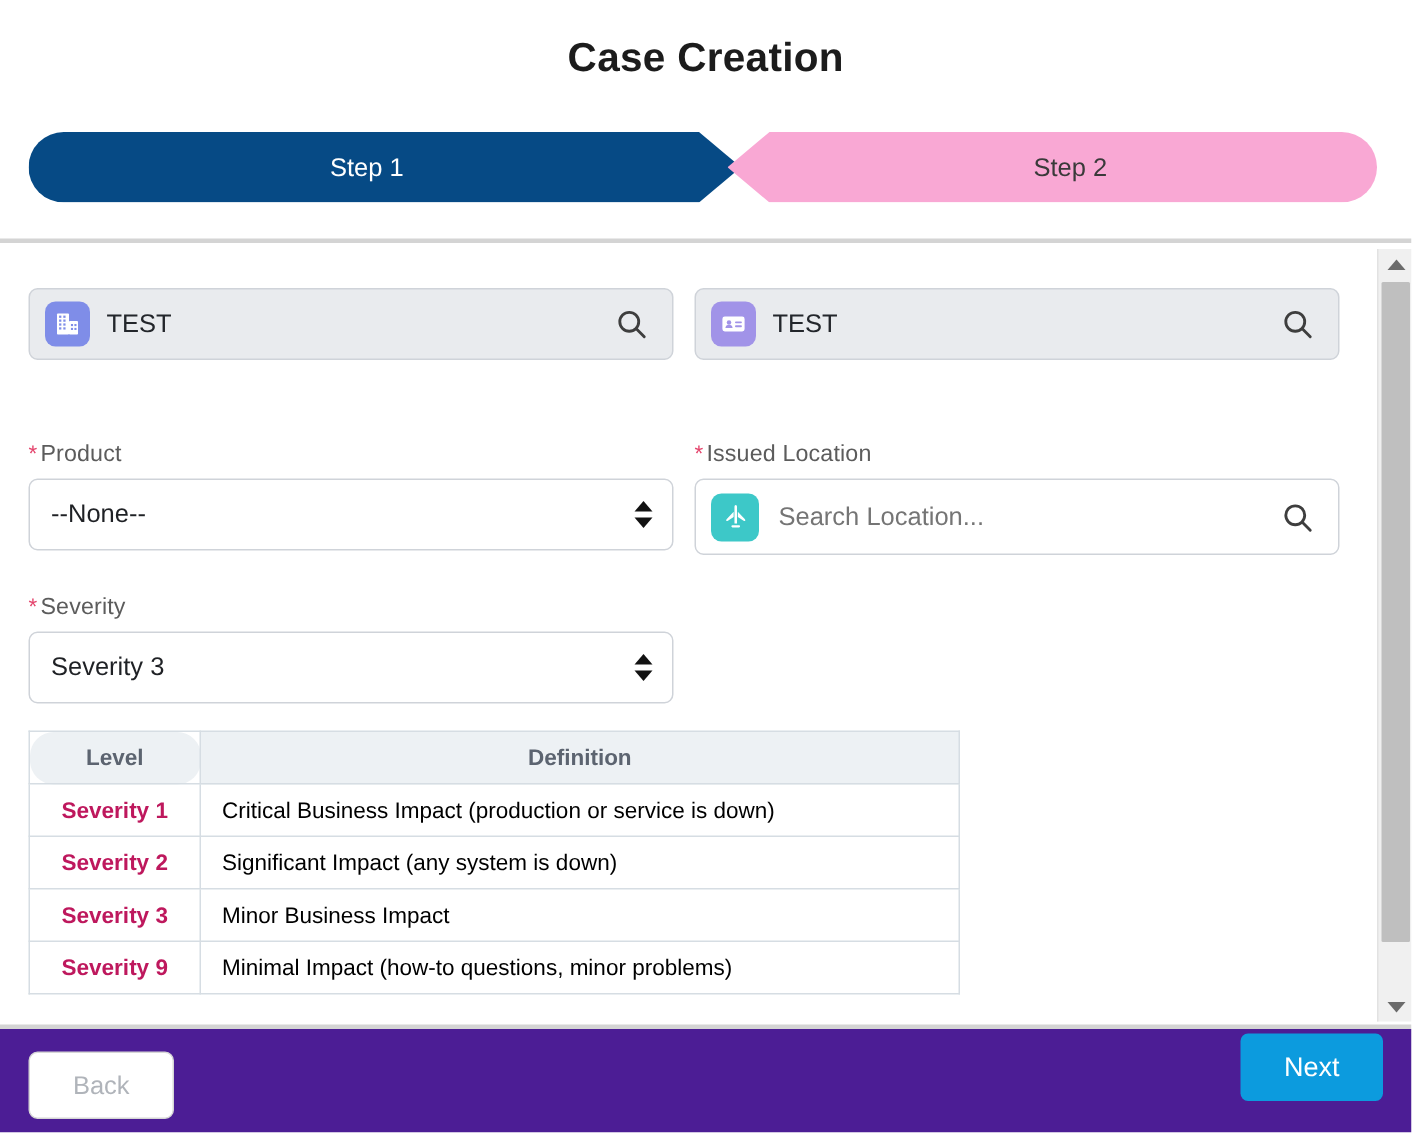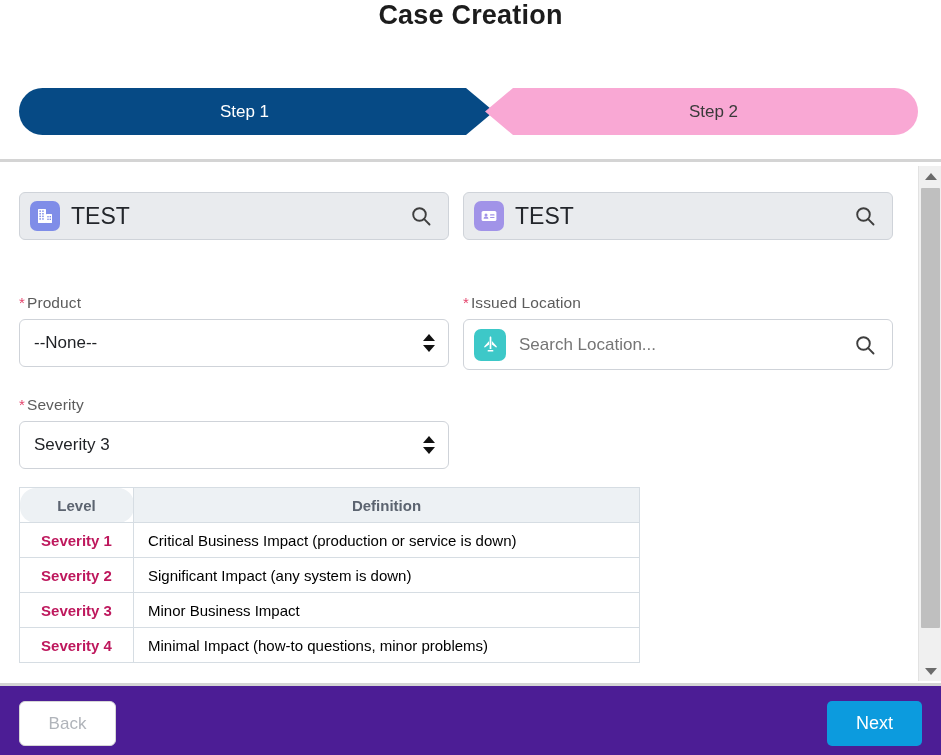--- a/index.html
+++ b/index.html
@@ -12,20 +12,21 @@
   }
   .page { position: relative; width: 941px; height: 755px; background:#fff; }
 
   
   .title {
     text-align: center;
     font-size: 27px;
     font-weight: bold;
     color: #1c1c1c;
     margin: 0;
+    padding-top: 23px;
     letter-spacing: .2px;
   }
 
   
   .steps {
     position: absolute;
     left: 19px; top: 88px;
     width: 899px; height: 47px;
   }
   .step {
@@ -90,21 +91,21 @@
   .lookup.empty { background: #ffffff; }
 
   .lk-icon {
     width: 30px; height: 30px;
     border-radius: 7px;
     flex: 0 0 auto;
     display: flex; align-items: center; justify-content: center;
     margin-right: 11px;
   }
   .lk-icon svg { display:block; }
-  .lk-text { font-size: 23px; color: #23262b; flex: 1 1 auto; }
+  .lk-text { font-size: 17px; color: #23262b; flex: 1 1 auto; }
   .lk-text.placeholder { color: #7a7f87; }
   .lk-search {
     flex: 0 0 auto; margin-right: 6px;
     width: 22px; height: 22px; color: #3e3e3e;
   }
 
   .select-box {
     position: relative;
     height: 48px;
     border: 1px solid #cfd3d9;
@@ -195,21 +196,21 @@
     width: 97px; height: 45px;
     border: 1px solid #d6d6d6;
     border-radius: 6px;
     background: #ffffff;
     color: #b0b4ba;
     font-size: 17px;
     font-family: "Liberation Sans", sans-serif;
     cursor: default;
   }
   .btn-next {
-    position: absolute; right: 19px; top: 15px;
+    position: absolute; right: 19px; top: 3px;
     width: 95px; height: 45px;
     border: none;
     border-radius: 5px;
     background: #0c9bde;
     color: #ffffff;
     font-size: 18px;
     font-family: "Liberation Sans", sans-serif;
     cursor: pointer;
   }
 </style>
@@ -347,21 +348,21 @@
         </tr>
         <tr>
           <td class="level">Severity 2</td>
           <td class="defn">Significant Impact (any system is down)</td>
         </tr>
         <tr>
           <td class="level">Severity 3</td>
           <td class="defn">Minor Business Impact</td>
         </tr>
         <tr>
-          <td class="level">Severity 4</td>
+          <td class="level">Severity 9</td>
           <td class="defn">Minimal Impact (how-to questions, minor problems)</td>
         </tr>
       </tbody>
     </table>
 
   </div>
 
   <div class="scrollbar">
     <div class="sb-btn up">
         <i></i>

